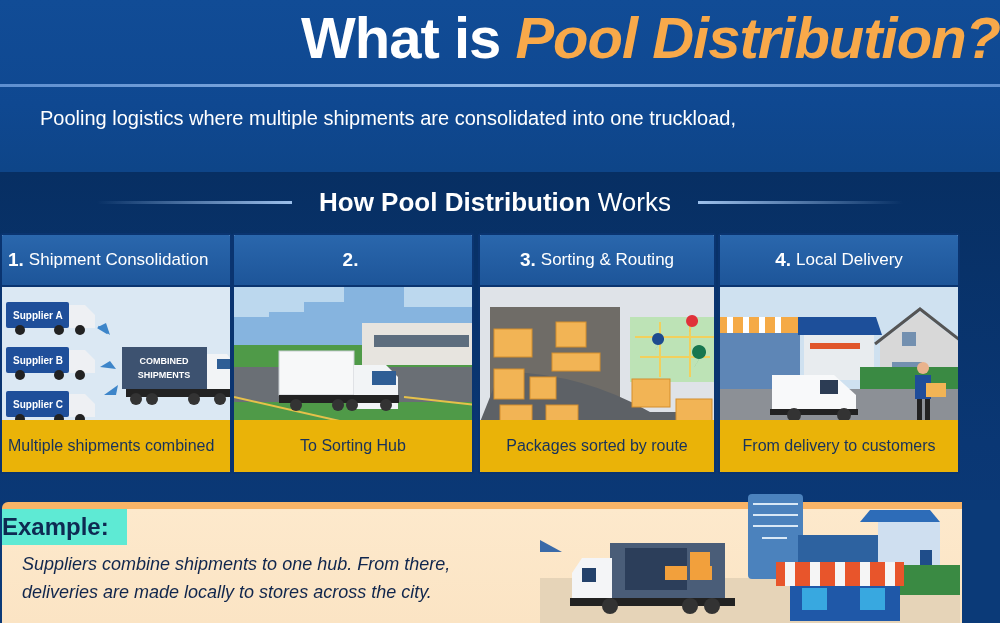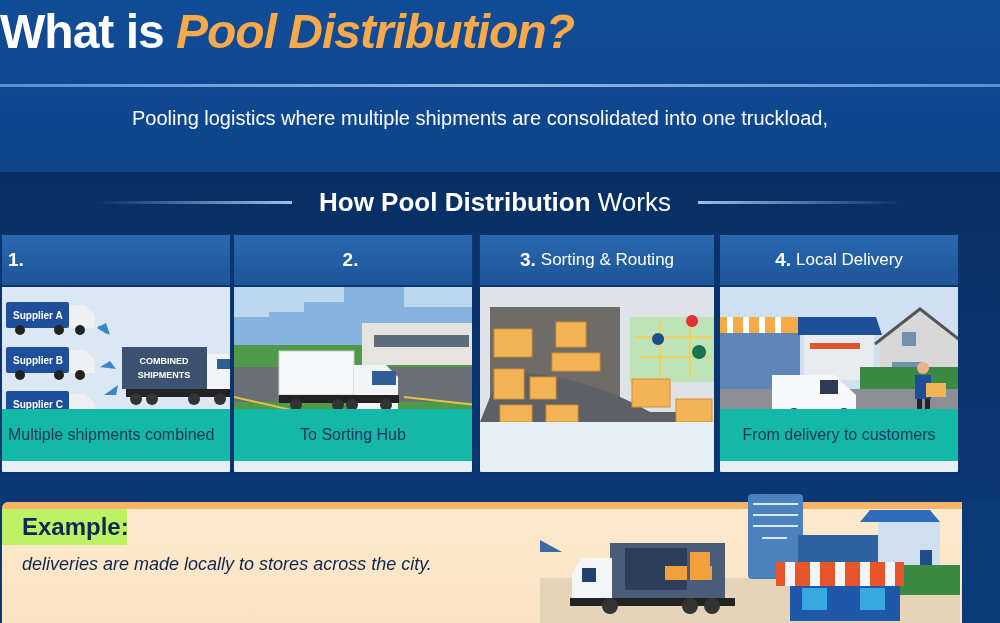--- a/index.html
+++ b/index.html
@@ -7,31 +7,31 @@
   body {
     font-family: "Liberation Sans", "DejaVu Sans", sans-serif;
     background: #0c3a78;
     position: relative;
   }
   .top {
     position: absolute; left: 0; top: 0; width: 1000px; height: 172px;
     background: linear-gradient(180deg, #114c96 0%, #0f4891 60%, #0e4588 100%);
   }
   .title {
-    position: absolute; left: 0; width: 1000px; top: 4px; text-align: left;
-    font-size: 48px; font-weight: bold; letter-spacing: -1px; color: #fff;
+    position: absolute; left: 0; width: 1000px; top: 4px; text-align: right;
+    font-size: 58px; font-weight: bold; letter-spacing: -1px; color: #fff;
     font-family: "Liberation Sans", sans-serif;
   }
   .title .hl { color: #f8a94a; font-style: italic; }
   .rule {
     position: absolute; left: 0; top: 84px; width: 1000px; height: 3px;
     background: linear-gradient(90deg, #5e8fd0 0%, #8fb6e6 50%, #5e8fd0 100%);
   }
   .subtitle {
-    position: absolute; left: 40px; width: 880px; top: 104px; text-align: center;
+    position: absolute; left: 40px; width: 880px; top: 104px; text-align: left;
     color: #fff; font-size: 20px; line-height: 28px;
   }
   .lower {
     position: absolute; left: 0; top: 172px; width: 1000px; height: 451px;
     background: linear-gradient(180deg, #072f63 0%, #0a3774 60%, #0b3a78 100%);
   }
   .how {
     position: absolute; top: 185px; left: 0; width: 1000px; height: 34px;
     display: flex; align-items: center; justify-content: center; gap: 27px;
     color: #fff; font-size: 26px;
@@ -45,40 +45,40 @@
     background: #e6eef6; border: 2px solid #0a3470; border-radius: 3px; overflow: hidden;
   }
   .step .hd {
     height: 52px; background: linear-gradient(180deg, #2a67ad 0%, #1d5599 100%);
     color: #fff; font-size: 17px; display: flex; align-items: center; justify-content: center;
     border-bottom: 2px solid #0a3470;
   }
   .step .hd b { margin-right: 5px; font-size: 19px; }
   .step .art { position: absolute; top: 52px; left: 0; width: 100%; height: 135px; overflow: hidden; }
   .step .cap {
-    position: absolute; left: 0; bottom: 11px; width: 100%; height: 52px;
-    background: #14b8a6; color: #17325c; font-size: 16px;
+    position: absolute; left: 0; bottom: 0; width: 100%; height: 52px;
+    background: #eab308; color: #17325c; font-size: 16px;
     display: flex; align-items: center; justify-content: center;
   }
   #s1 { left: 0; width: 232px; }
   #s1 .hd { justify-content: flex-start; padding-left: 6px; }
   #s1 .cap { justify-content: flex-start; padding-left: 6px; }
   #s2 { left: 232px; }
   #s3 { left: 478px; width: 238px; }
   #s4 { left: 718px; }
 
   .example {
     position: absolute; left: 2px; top: 502px; width: 998px; height: 121px;
     background: linear-gradient(180deg, #fde9cc 0%, #fbe4c4 100%);
     border-top: 7px solid #f9b467; border-radius: 6px 0 0 0;
   }
   .ex-label {
     position: absolute; left: 2px; top: 509px; width: 125px; height: 36px;
-    background: #bef264; color: #0e2a52; font-size: 24px; font-weight: bold;
-    display: flex; align-items: center; padding-left: 20px;
+    background: #5eead4; color: #0e2a52; font-size: 24px; font-weight: bold;
+    display: flex; align-items: center; 
   }
   .ex-text {
     position: absolute; left: 22px; top: 550px; width: 520px;
     color: #10264d; font-size: 18px; line-height: 28px; font-style: italic;
   }
   .ex-art { position: absolute; left: 540px; top: 490px; width: 420px; height: 133px; }
   .right-shade { position: absolute; left: 962px; top: 500px; width: 38px; height: 123px; background: #0b3a78; }
 </style>
 </head>
 <body>
@@ -95,20 +95,21 @@
 
 <div class="how">
   <span class="line-l"></span>
   <span><b>How Pool Distribution</b> <span>Works</span></span>
   <span class="line-r"></span>
 </div>
 
 <div class="step" id="s1">
   <div class="hd">
       <b>1.</b>
+      <span>Shipment Consolidation</span>
     </div>
   <div class="art">
     <svg width="232" height="135" viewBox="0 0 232 135">
       <rect x="0" y="0" width="232" height="135" fill="#dbe8f3"></rect>
 
       <g>
         <rect x="4" y="15" width="63" height="26" rx="2" fill="#1f4f9a"></rect>
         <path d="M67 18 h16 l10 10 v13 h-26z" fill="#eef0f3"></path>
         <circle cx="18" cy="43" r="5" fill="#222"></circle>
           <circle cx="57" cy="43" r="5" fill="#222"></circle>
@@ -209,20 +210,21 @@
         <rect x="152" y="92" width="38" height="28"></rect>
           <rect x="196" y="112" width="36" height="23"></rect>
       </g>
       <g>
         <path d="M212 40 a6 6 0 1 1 0.1 0 l-6 10z" fill="#e0313a"></path>
         <path d="M178 58 a6 6 0 1 1 0.1 0 l-6 10z" fill="#1d4b8f"></path>
         <path d="M219 72 a7 7 0 1 1 0.1 0 l-7 12z" fill="#17764f"></path>
       </g>
     </svg>
   </div>
+  <div class="cap">Packages sorted by route</div>
 </div>
 
 <div class="step" id="s4">
   <div class="hd">
       <b>4.</b>
       <span>Local Delivery</span>
     </div>
   <div class="art">
     <svg width="242" height="135" viewBox="0 0 242 135">
       <rect width="242" height="135" fill="#cfe1f0"></rect>
@@ -257,20 +259,21 @@
         <rect x="206" y="96" width="20" height="14" fill="#f2b455"></rect>
       </g>
     </svg>
   </div>
   <div class="cap">From delivery to customers</div>
 </div>
 
 <div class="example"></div>
 <div class="ex-label">Example:</div>
 <div class="ex-text">
+  <div>Suppliers combine shipments to one hub. From there,</div>
   <div>deliveries are made locally to stores across the city.</div>
 </div>
 <div class="ex-art">
   <svg width="420" height="133" viewBox="0 0 420 133">
     <path d="M-60 52 q30 -6 60 6" stroke="#4a6a9a" stroke-width="1.5" stroke-dasharray="2 3" fill="none"></path>
     <path d="M0 62 l22 0 l-22 -12z" fill="#3a6aa8"></path>
     <rect x="0" y="88" width="420" height="45" fill="#e6d4b8"></rect>
     <g>
       <rect x="208" y="4" width="55" height="85" rx="4" fill="#4b82bd"></rect>
       <path d="M213 14 h45 M213 25 h45 M213 36 h45 M222 48 h25" stroke="#d8e8f6" stroke-width="2"></path>

